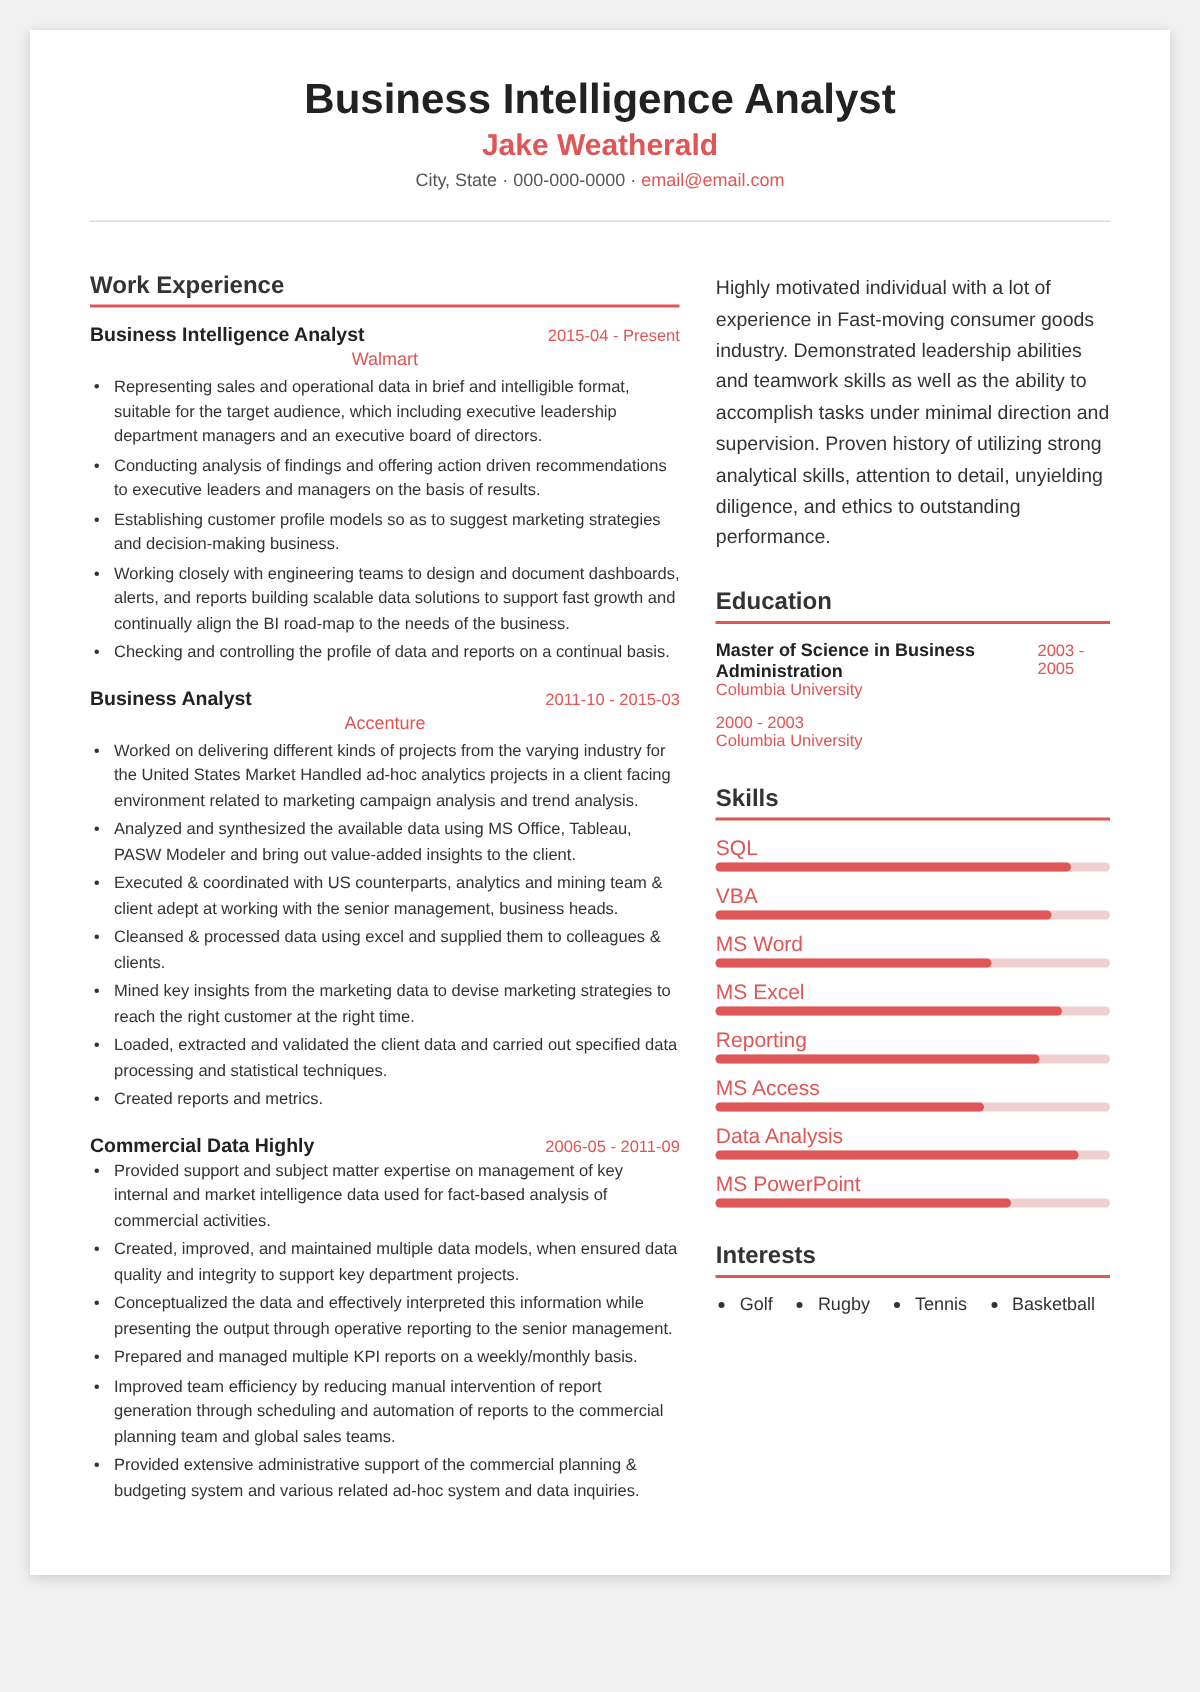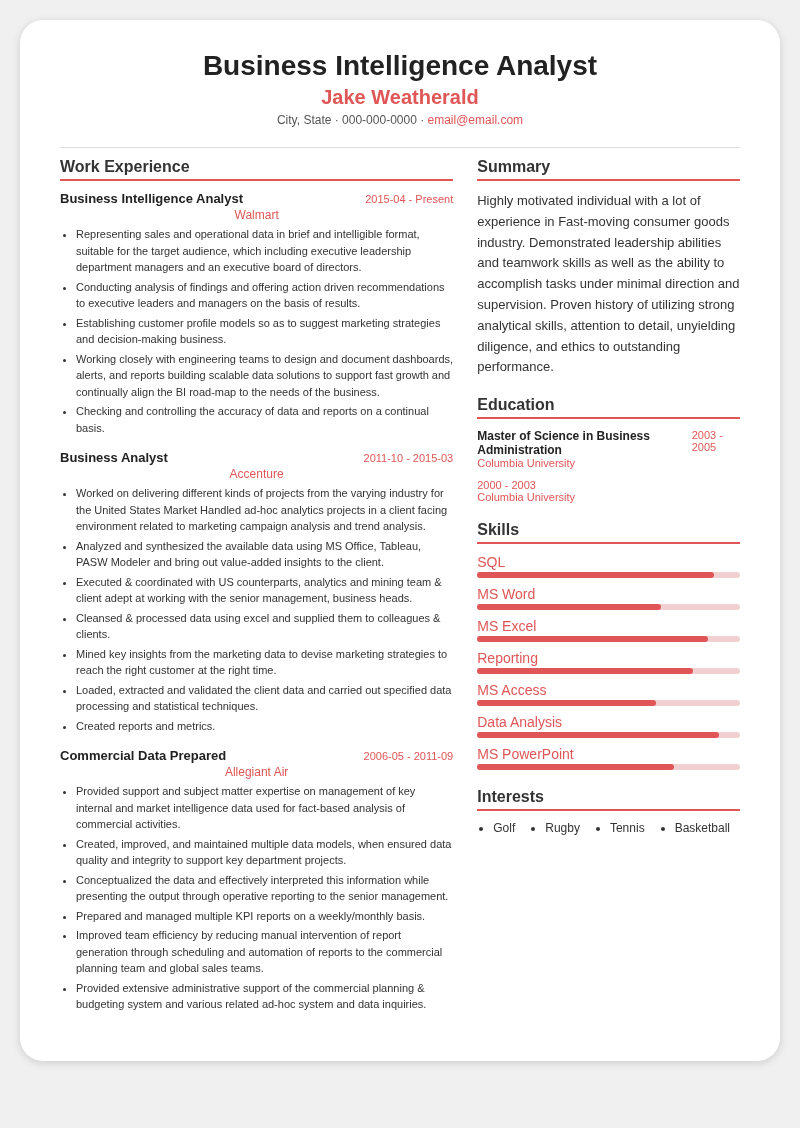--- a/index.html
+++ b/index.html
@@ -10,21 +10,20 @@
       justify-content: center;
       align-items: flex-start;
       min-height: 1128px;
       padding: 20px;
     }
     .resume {
       background: #fff;
       width: 768px;
       padding: 30px 40px;
       box-shadow: 0 2px 8px rgba(0,0,0,0.15);
-      border-radius: 23px;
     }
     .header {
       text-align: center;
       margin-bottom: 20px;
     }
     .header-title {
       font-size: 28px;
       font-weight: bold;
       color: #222;
       margin-bottom: 4px;
@@ -61,20 +60,21 @@
     .section-title {
       font-size: 16px;
       font-weight: bold;
       color: #333;
       border-bottom: 2px solid #e05555;
       padding-bottom: 3px;
       margin-bottom: 10px;
     }
     .section {
       margin-bottom: 18px;
+      margin-top: 24px;
     }
     .job-header {
       display: flex;
       justify-content: space-between;
       align-items: baseline;
       margin-bottom: 2px;
     }
     .job-title {
       font-size: 13px;
       font-weight: bold;
@@ -105,21 +105,21 @@
       font-size: 13px;
       color: #333;
       line-height: 1.6;
     }
     .edu-entry {
       margin-bottom: 10px;
     }
     .edu-header {
       display: flex;
       justify-content: space-between;
-      align-items: flex-start;
+      align-items: center;
     }
     .edu-degree {
       font-size: 12px;
       font-weight: bold;
       color: #222;
     }
     .edu-dates {
       font-size: 11px;
       color: #e05555;
     }
@@ -188,21 +188,21 @@
           <div class="job-header">
             <span class="job-title">Business Intelligence Analyst</span>
             <span class="job-dates">2015-04 - Present</span>
           </div>
           <div class="job-company">Walmart</div>
           <ul class="job-bullets" id="bullets-0">
               <li>Representing sales and operational data in brief and intelligible format, suitable for the target audience, which including executive leadership department managers and an executive board of directors.</li>
               <li>Conducting analysis of findings and offering action driven recommendations to executive leaders and managers on the basis of results.</li>
               <li>Establishing customer profile models so as to suggest marketing strategies and decision-making business.</li>
               <li>Working closely with engineering teams to design and document dashboards, alerts, and reports building scalable data solutions to support fast growth and continually align the BI road-map to the needs of the business.</li>
-              <li>Checking and controlling the accuracy of data and reports on a continual basis.</li>
+              <li>Checking and controlling the profile of data and reports on a continual basis.</li>
             </ul>
         </div>
 
         <div style="margin-bottom:14px">
           <div class="job-header">
             <span class="job-title">Business Analyst</span>
             <span class="job-dates">2011-10 - 2015-03</span>
           </div>
           <div class="job-company">Accenture</div>
           <ul class="job-bullets" id="bullets-1">
@@ -211,40 +211,38 @@
               <li>Executed &amp; coordinated with US counterparts, analytics and mining team &amp; client adept at working with the senior management, business heads.</li>
               <li>Cleansed &amp; processed data using excel and supplied them to colleagues &amp; clients.</li>
               <li>Mined key insights from the marketing data to devise marketing strategies to reach the right customer at the right time.</li>
               <li>Loaded, extracted and validated the client data and carried out specified data processing and statistical techniques.</li>
               <li>Created reports and metrics.</li>
             </ul>
         </div>
 
         <div style="margin-bottom:14px">
           <div class="job-header">
-            <span class="job-title">Commercial Data Prepared</span>
+            <span class="job-title">Commercial Data Highly</span>
             <span class="job-dates">2006-05 - 2011-09</span>
           </div>
-          <div class="job-company">Allegiant Air</div>
           <ul class="job-bullets" id="bullets-2">
               <li>Provided support and subject matter expertise on management of key internal and market intelligence data used for fact-based analysis of commercial activities.</li>
               <li>Created, improved, and maintained multiple data models, when ensured data quality and integrity to support key department projects.</li>
               <li>Conceptualized the data and effectively interpreted this information while presenting the output through operative reporting to the senior management.</li>
               <li>Prepared and managed multiple KPI reports on a weekly/monthly basis.</li>
               <li>Improved team efficiency by reducing manual intervention of report generation through scheduling and automation of reports to the commercial planning team and global sales teams.</li>
               <li>Provided extensive administrative support of the commercial planning &amp; budgeting system and various related ad-hoc system and data inquiries.</li>
             </ul>
         </div>
       </div>
     </div>
 
     <div class="right-col">
 
       <div class="section">
-        <div class="section-title">Summary</div>
         <p class="summary-text">Highly motivated individual with a lot of experience in Fast-moving consumer goods industry. Demonstrated leadership abilities and teamwork skills as well as the ability to accomplish tasks under minimal direction and supervision. Proven history of utilizing strong analytical skills, attention to detail, unyielding diligence, and ethics to outstanding performance.</p>
       </div>
 
       <div class="section">
         <div class="section-title">Education</div>
         <div id="education-entries">
             <div class="edu-entry">
     <div class="edu-header">
       <span class="edu-degree">Master of Science in Business Administration</span>
       <span class="edu-dates">2003 - 2005</span>
@@ -260,20 +258,26 @@
           </div>
       </div>
 
       <div class="section">
         <div class="section-title">Skills</div>
         <div id="skills-list">
             <div class="skill-row">
     <div class="skill-name">SQL</div>
     <div class="skill-bar-bg">
       <div class="skill-bar-fill" style="width:90%"></div>
+    </div>
+  </div>
+            <div class="skill-row">
+    <div class="skill-name">VBA</div>
+    <div class="skill-bar-bg">
+      <div class="skill-bar-fill" style="width:85%"></div>
     </div>
   </div>
             <div class="skill-row">
     <div class="skill-name">MS Word</div>
     <div class="skill-bar-bg">
       <div class="skill-bar-fill" style="width:70%"></div>
     </div>
   </div>
             <div class="skill-row">
     <div class="skill-name">MS Excel</div>

